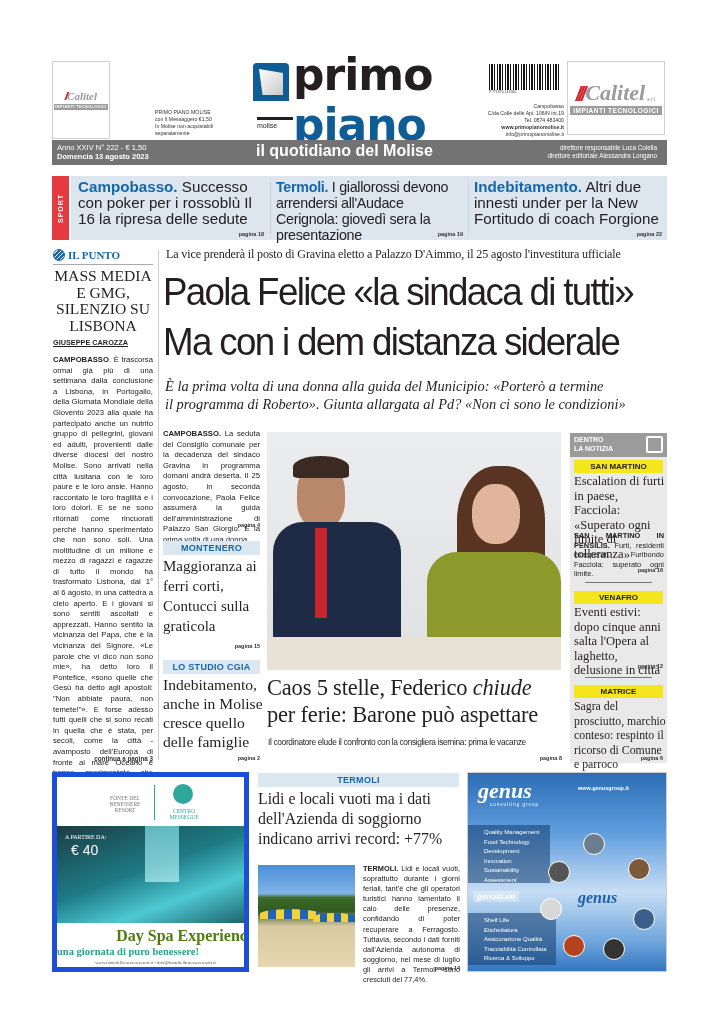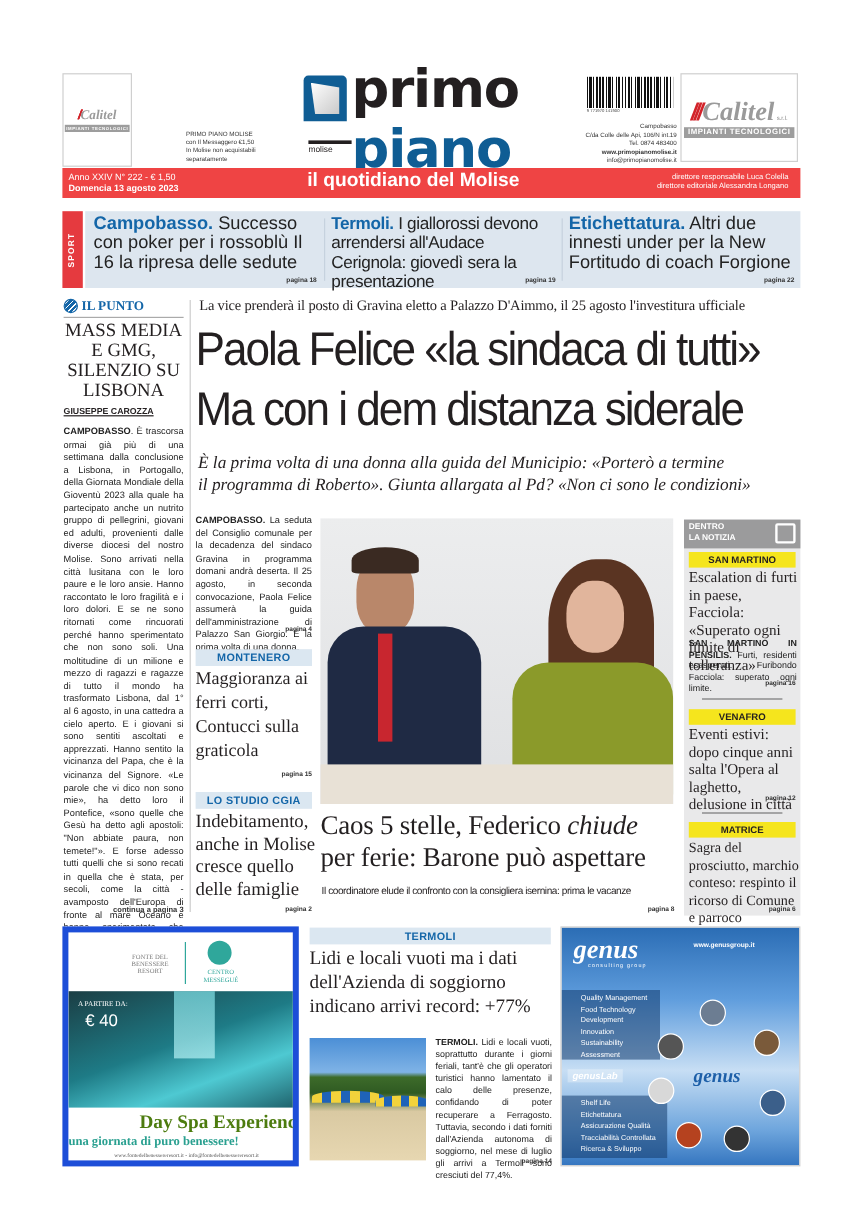--- a/index.html
+++ b/index.html
@@ -13,21 +13,21 @@
   .calitel-logo{display:flex;align-items:flex-end;gap:2px;color:#8a8a8a}
   .calitel-mark{color:#d2232a;font-weight:bold;font-style:italic;font-size:20px;letter-spacing:-3px;line-height:1}
   .calitel-name{font-family:"Liberation Serif",serif;font-style:italic;font-weight:bold;font-size:22px;color:#9a9a9a;line-height:1}
   .calitel-srl{font-size:5px;color:#888;margin-bottom:2px}
   .calitel-sub{background:#9d9d9d;color:#fff;font-size:6.5px;font-weight:bold;letter-spacing:.5px;padding:1px 3px;margin-top:2px}
 
   .small-info{font-size:5.2px;line-height:1.35;color:#333}
 
   
   .logo-word{font-family:"DejaVu Sans",sans-serif;font-weight:bold;letter-spacing:-1px;line-height:.8}
-  .band{background:#ef4444;color:#fff}
+  .band{background:#737373;color:#fff}
 
   
   .sport-tag{background:#e53a3f;color:#fff;font-size:7px;font-weight:bold;writing-mode:vertical-rl;transform:rotate(180deg);display:flex;align-items:center;justify-content:center;letter-spacing:1px}
   .sport-bar{background:#dde6ef}
   .sport-item{font-size:15.2px;line-height:16px;color:#222}
   .sport-item .kw{color:#1466a8;font-weight:bold}
   .pg{font-size:5.5px;font-weight:bold;color:#333;text-align:right}
 
   .kicker{background:#dbe7f1;color:#1466a8;font-size:9px;font-weight:bold;text-align:center;padding:2px 0;letter-spacing:.3px}
   .ykicker{background:#f5e51d;color:#231f20;font-size:8px;font-weight:bold;text-align:center;padding:2px 0}
@@ -104,21 +104,21 @@
 <div class="abs pg" style="left:200px;top:231px;width:64px">pagina 18</div>
 <div class="abs vline" style="left:270px;top:182px;height:52px;background:#c6d2de"></div>
 
 <div class="abs sport-item" style="left:276px;top:179px;width:190px;font-size:14.3px;letter-spacing:-.3px">
   <span class="kw">Termoli.</span><span> I giallorossi devono arrendersi all'Audace Cerignola: giovedì sera la presentazione</span>
 </div>
 <div class="abs pg" style="left:400px;top:231px;width:63px">pagina 19</div>
 <div class="abs vline" style="left:468px;top:182px;height:52px;background:#c6d2de"></div>
 
 <div class="abs sport-item" style="left:474px;top:179px;width:192px">
-  <span class="kw">Etichettatura.</span><span> Altri due innesti under per la New Fortitudo di coach Forgione</span>
+  <span class="kw">Indebitamento.</span><span> Altri due innesti under per la New Fortitudo di coach Forgione</span>
 </div>
 <div class="abs pg" style="left:600px;top:231px;width:62px">pagina 22</div>
 
 <div class="abs" style="left:53px;top:247px;width:100px;height:15px;display:flex;align-items:center;gap:3px">
   <span style="width:12px;height:12px;border-radius:50%;background:repeating-linear-gradient(135deg,#1466a8 0 2px,#fff 2px 3px);border:1px solid #1466a8;display:inline-block"></span>
   <span class="serif" style="font-size:11px;font-weight:bold;color:#1466a8">IL PUNTO</span>
 </div>
 <div class="abs" style="left:53px;top:264px;width:100px;height:1px;background:#aaa"></div>
 
 <div class="abs serif" style="left:53px;top:268px;width:100px;text-align:center;font-size:15.6px;line-height:16.5px">MASS MEDIA E GMG, SILENZIO SU LISBONA</div>

